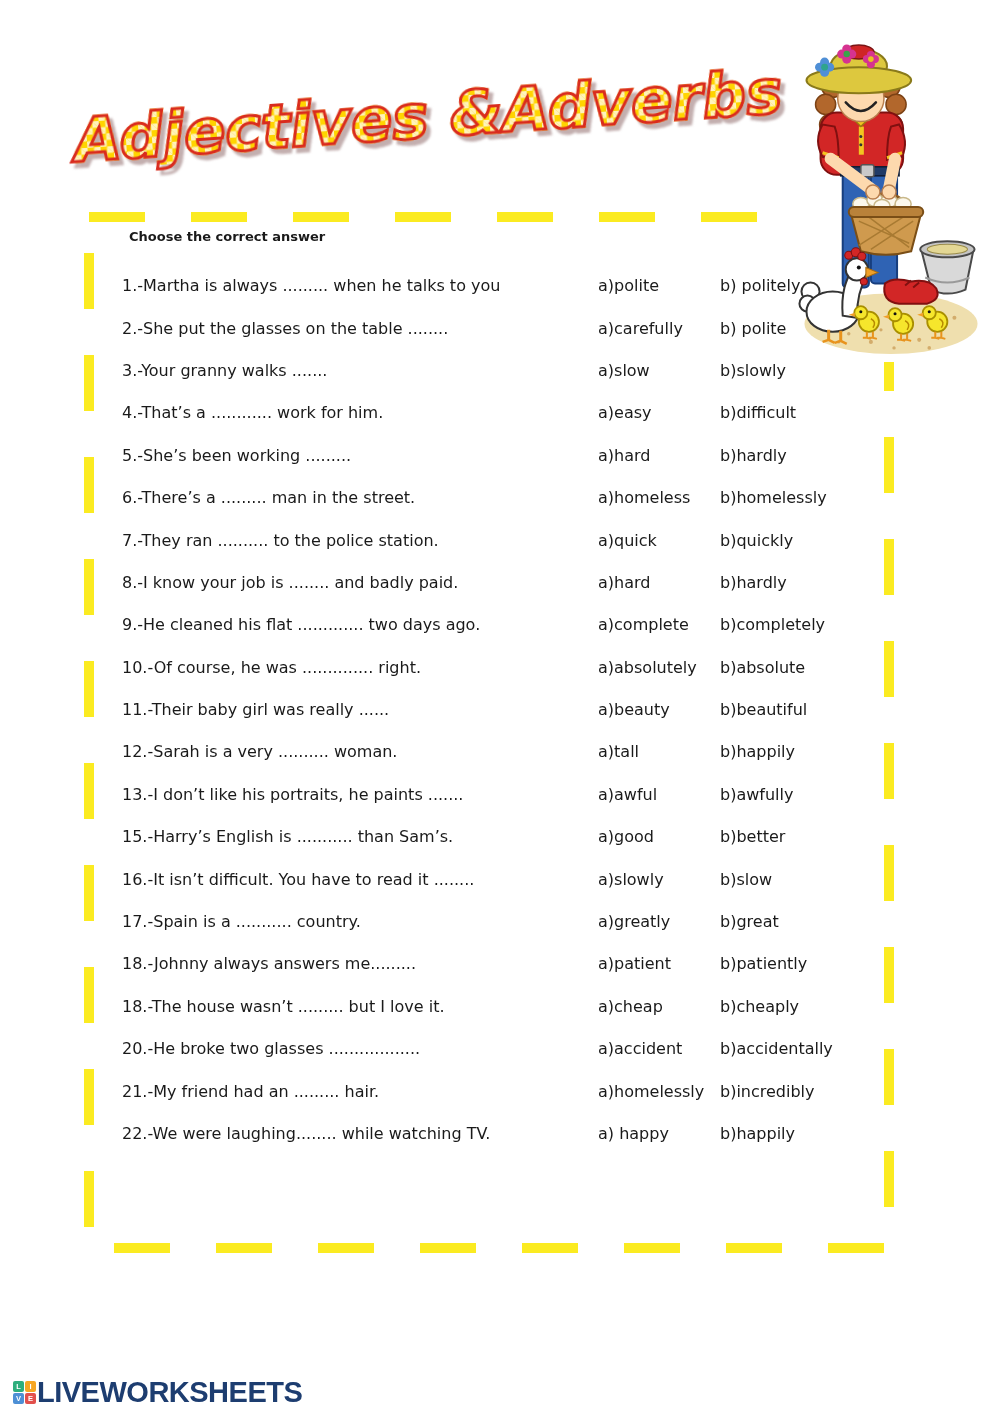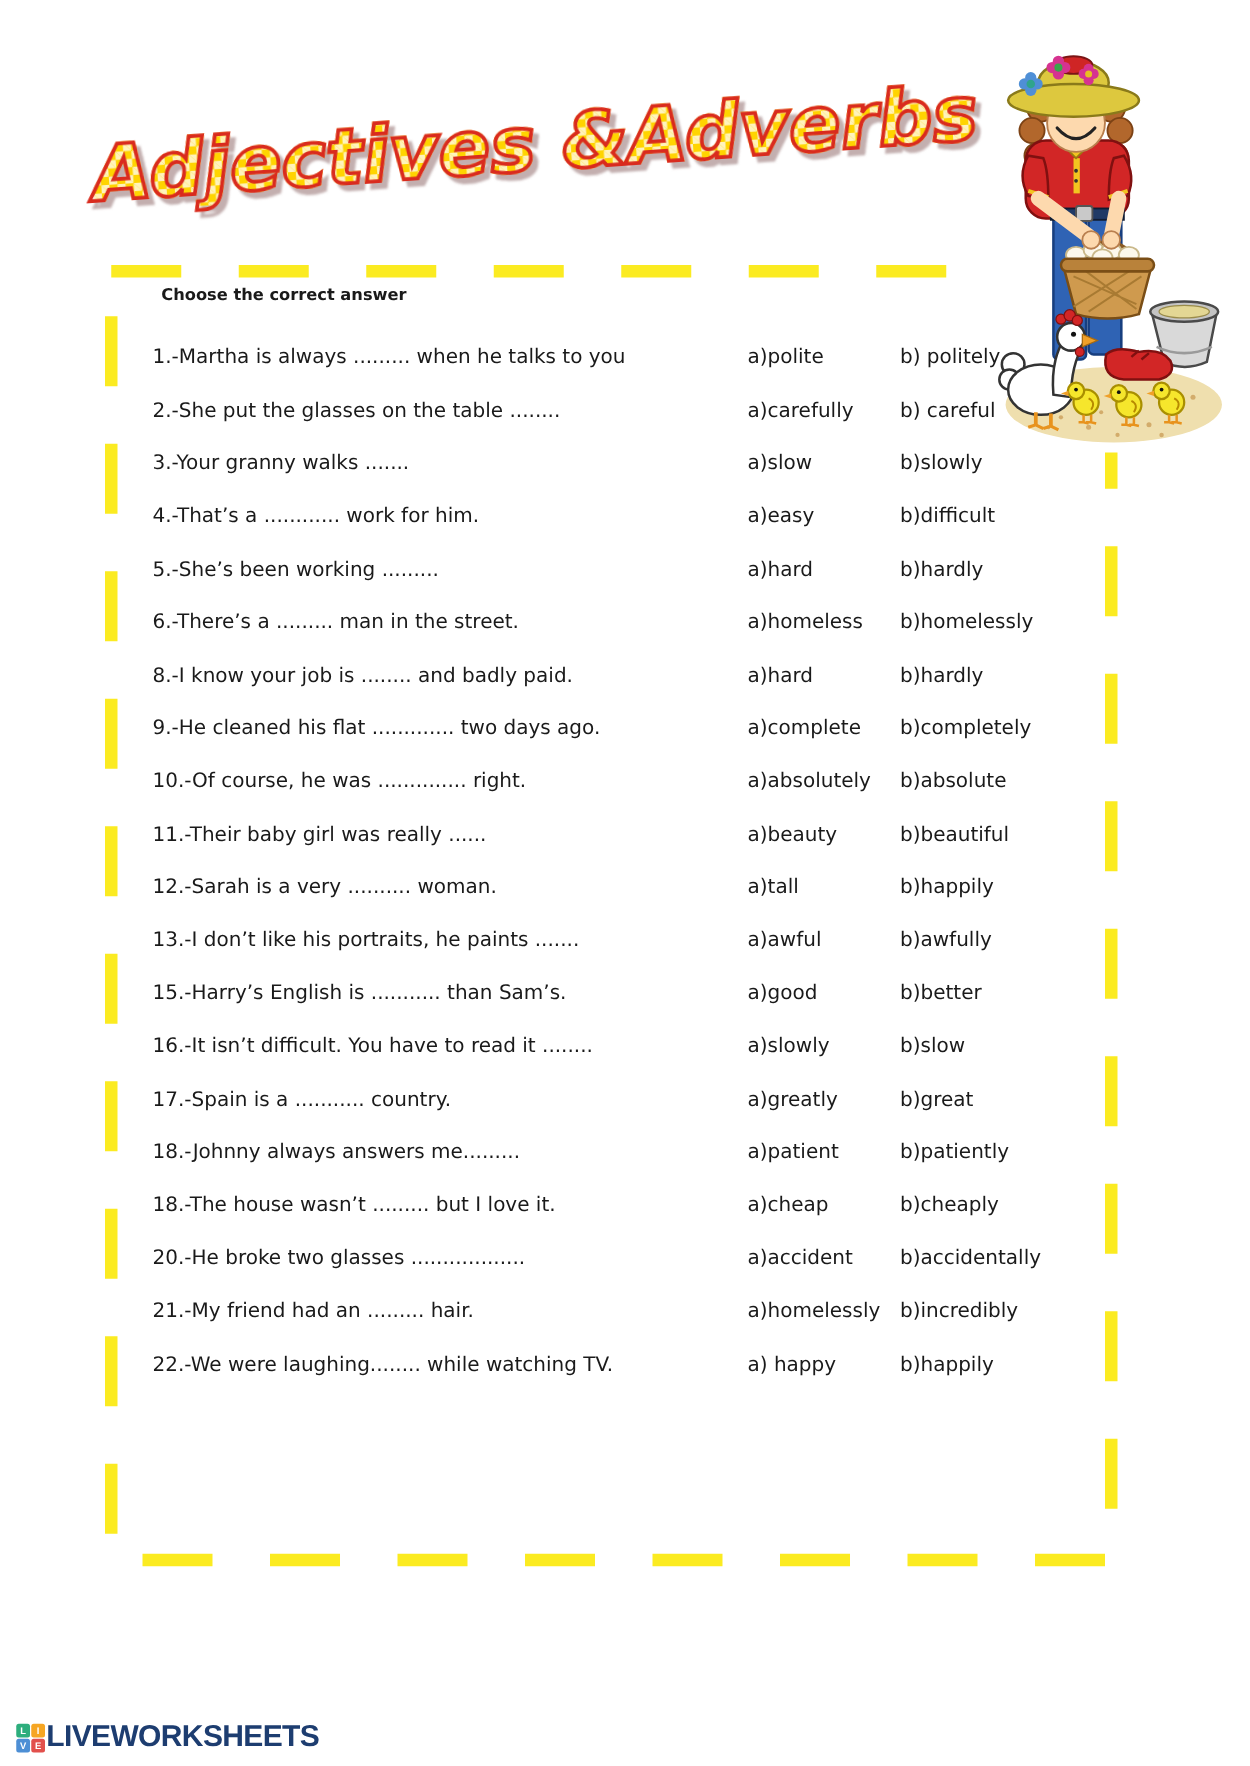--- a/index.html
+++ b/index.html
@@ -38,21 +38,21 @@
   .opt-a{left:476px;}
   .opt-b{left:598px;}
 
   
   .footer{position:absolute;left:13px;top:1376px;display:flex;align-items:center;}
   .logo-grid{width:23px;height:23px;display:grid;grid-template-columns:1fr 1fr;grid-template-rows:1fr 1fr;gap:1px;}
   .logo-grid div{display:flex;align-items:center;justify-content:center;
                  color:#fff;font-size:7.5px;font-weight:bold;border-radius:2px;
                  font-family:"Liberation Sans",sans-serif;}
   .sq-l{background:#2eae7d;} .sq-i{background:#f6a623;} .sq-v{background:#4d8fd5;} .sq-e{background:#e2504c;}
-  .brand{font-family:"Liberation Sans",sans-serif;font-weight:bold;font-size:24px;
+  .brand{font-family:"Liberation Sans",sans-serif;font-weight:bold;font-size:29px;
          color:#1d3d70;letter-spacing:-0.5px;margin-left:1px;}
 </style>
 </head>
 <body>
 
 <div class="page">
 
   <svg class="border-svg" width="1000" height="1413">
     <rect x="89" y="217" width="800" height="1031" fill="none" stroke="#FBEB21" stroke-width="10" stroke-dasharray="56 46"></rect>
   </svg>
@@ -221,41 +221,46 @@
 
   <div class="qlist">
     <div class="qrow">
       <span class="qtext">1.-Martha is always ......... when he talks to you</span>
       <span class="opt-a">a)polite</span>
       <span class="opt-b">b) politely</span>
     </div>
     <div class="qrow">
       <span class="qtext">2.-She put the glasses on the table ........</span>
       <span class="opt-a">a)carefully</span>
-      <span class="opt-b">b) careful</span>
+      <span class="opt-b">b) polite</span>
     </div>
     <div class="qrow">
       <span class="qtext">3.-Your granny walks .......</span>
       <span class="opt-a">a)slow</span>
       <span class="opt-b">b)slowly</span>
     </div>
     <div class="qrow">
       <span class="qtext">4.-That’s a ............ work for him.</span>
       <span class="opt-a">a)easy</span>
       <span class="opt-b">b)difficult</span>
     </div>
     <div class="qrow">
       <span class="qtext">5.-She’s been working .........</span>
       <span class="opt-a">a)hard</span>
       <span class="opt-b">b)hardly</span>
     </div>
     <div class="qrow">
       <span class="qtext">6.-There’s a ......... man in the street.</span>
       <span class="opt-a">a)homeless</span>
       <span class="opt-b">b)homelessly</span>
+    </div>
+    <div class="qrow">
+      <span class="qtext">7.-They ran .......... to the police station.</span>
+      <span class="opt-a">a)quick</span>
+      <span class="opt-b">b)quickly</span>
     </div>
     <div class="qrow">
       <span class="qtext">8.-I know your job is ........ and badly paid.</span>
       <span class="opt-a">a)hard</span>
       <span class="opt-b">b)hardly</span>
     </div>
     <div class="qrow">
       <span class="qtext">9.-He cleaned his flat ............. two days ago.</span>
       <span class="opt-a">a)complete</span>
       <span class="opt-b">b)completely</span>

